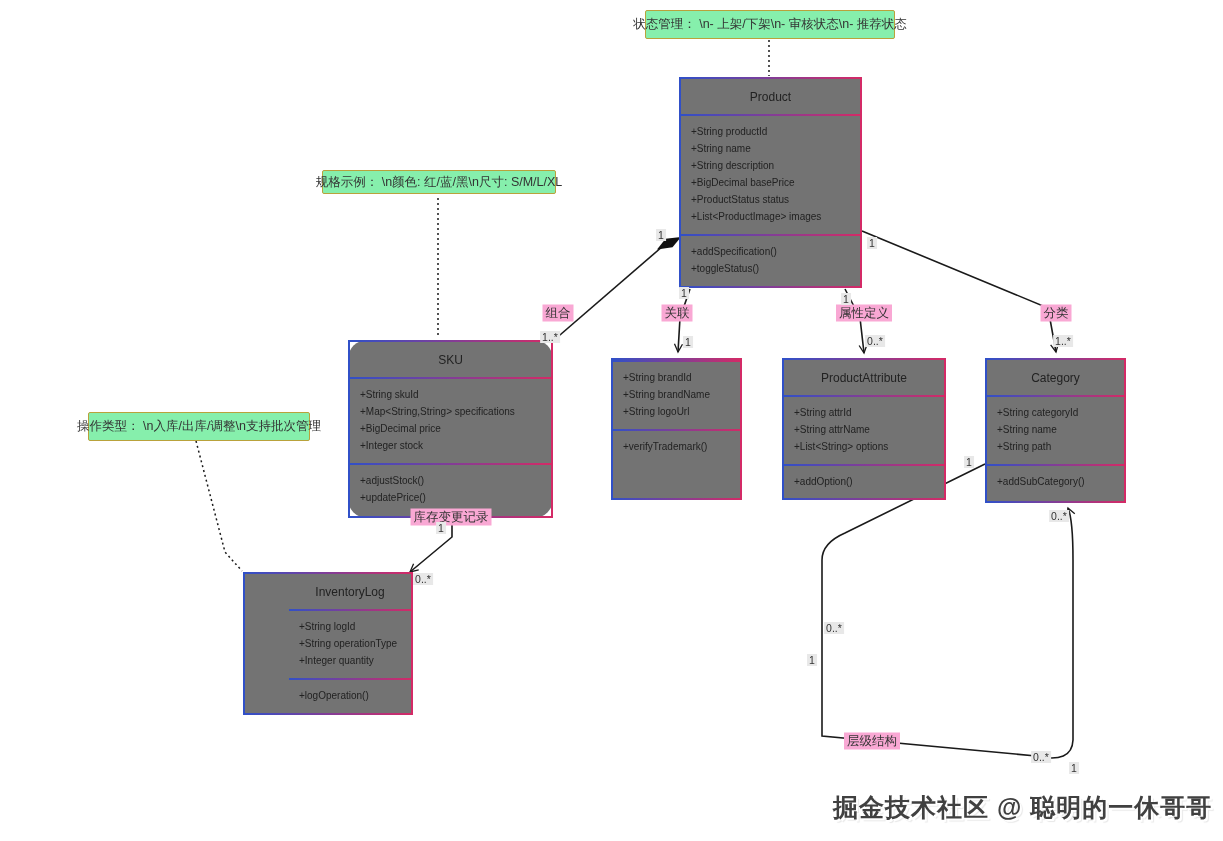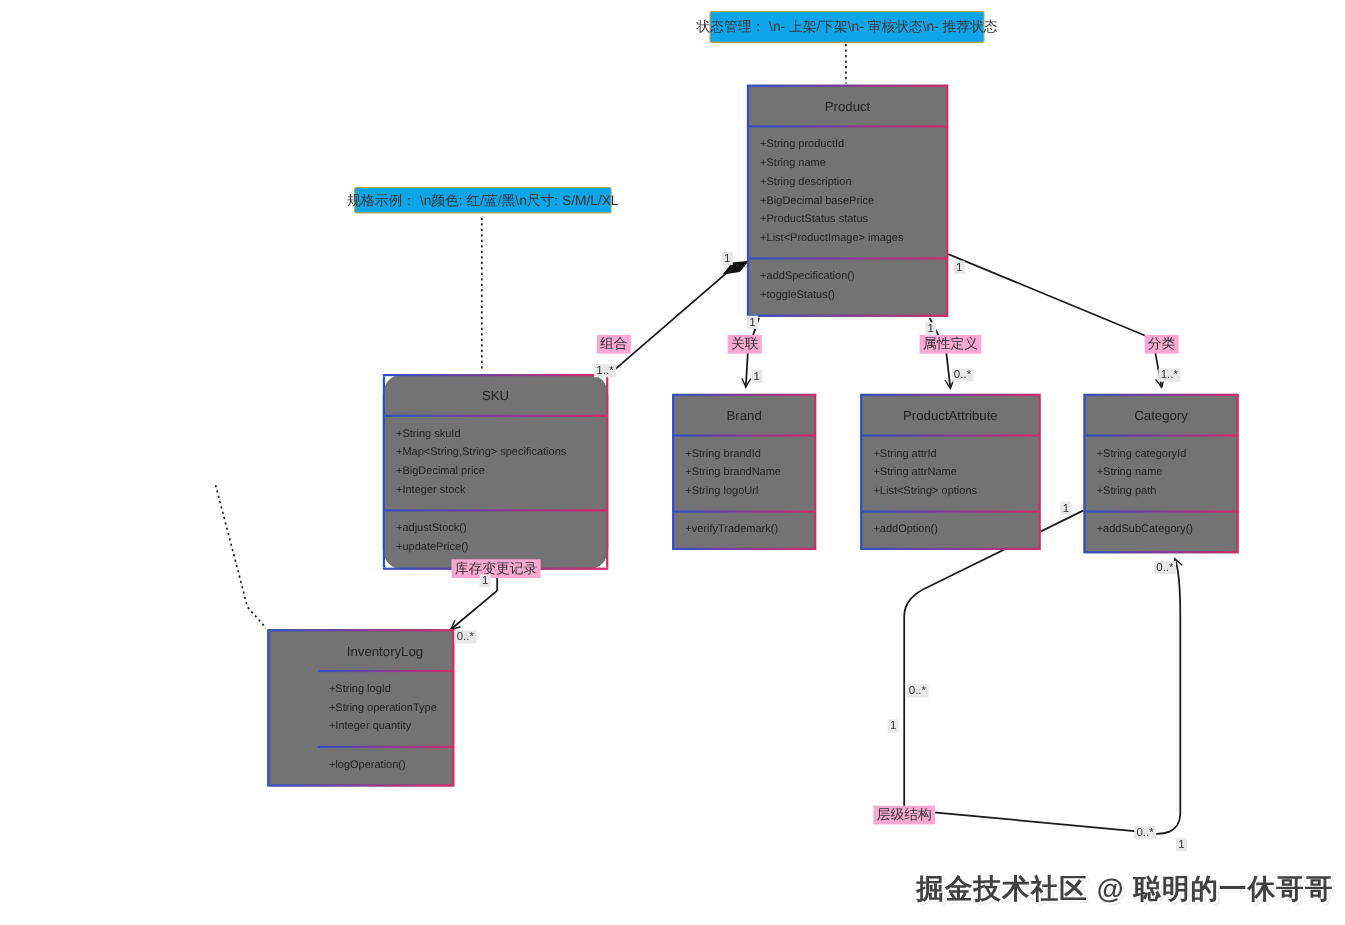--- a/index.html
+++ b/index.html
@@ -6,21 +6,21 @@
   .stage{position:relative;width:1223px;height:841px;background:#ffffff;overflow:hidden;
          font-family:"Liberation Sans","DejaVu Sans",sans-serif;}
   svg.edges{position:absolute;left:0;top:0;z-index:1;}
   .cls{position:absolute;box-sizing:border-box;background:#737373;z-index:2;
        border:2px solid transparent;
        border-image:linear-gradient(90deg,#3050c8,#d42a66) 1;}
   .cls .title{text-align:center;font-size:12px;color:#222;padding:11px 4px 10px 4px;white-space:nowrap;}
   .cls .sec{border-style:solid;border-color:transparent;border-width:2px 0 0 0;
             border-image:linear-gradient(90deg,#3050c8,#d42a66) 1;padding:7px 10px 9px 10px;}
   .cls .line{font-size:10px;color:#222;line-height:17px;white-space:nowrap;}
-  .note{position:absolute;z-index:3;background:#0ea5e9;border:1.4px solid #b9a23b;border-radius:2px;
+  .note{position:absolute;z-index:3;background:#86efac;border:1.4px solid #b9a23b;border-radius:2px;
         box-sizing:border-box;display:flex;align-items:center;justify-content:center;
         font-size:12.5px;color:#333;white-space:nowrap;padding:0 8px;}
   .elabel{position:absolute;z-index:3;transform:translate(-50%,-50%);background:#f9a8d4;
           color:#333;font-size:12.5px;padding:1px 3px;white-space:nowrap;line-height:15px;}
   .mlabel{position:absolute;z-index:3;transform:translate(-50%,-50%);background:#e8e8e8;
           color:#333;font-size:10.5px;padding:0 2px;white-space:nowrap;line-height:12px;}
   .watermark{position:absolute;z-index:4;left:833px;top:791px;font-size:25px;font-weight:bold;
              color:#404040;letter-spacing:1px;white-space:nowrap;
              text-shadow:2px 2px 0 #ffffff,3px 3px 1px #e8e8e8;}
 </style>
@@ -78,21 +78,20 @@
       <div class="line">+BigDecimal price</div>
       <div class="line">+Integer stock</div>
     </div>
     <div class="sec">
       <div class="line">+adjustStock()</div>
       <div class="line">+updatePrice()</div>
     </div>
   </div>
 
   <div class="cls" style="left:611px;top:358px;width:131px;height:142px;">
-    <div class="title">Brand</div>
     <div class="sec">
       <div class="line">+String brandId</div>
       <div class="line">+String brandName</div>
       <div class="line">+String logoUrl</div>
     </div>
     <div class="sec">
       <div class="line">+verifyTrademark()</div>
     </div>
   </div>
 
@@ -127,27 +126,28 @@
       <div class="line">+String operationType</div>
       <div class="line">+Integer quantity</div>
     </div>
     <div class="sec">
       <div class="line">+logOperation()</div>
     </div>
   </div>
 
   <div class="note" style="left:645px;top:10px;width:250px;height:29px;">状态管理： \n- 上架/下架\n- 审核状态\n- 推荐状态</div>
   <div class="note" style="left:322px;top:170px;width:234px;height:24px;">规格示例： \n颜色: 红/蓝/黑\n尺寸: S/M/L/XL</div>
+  <div class="note" style="left:88px;top:412px;width:222px;height:29px;">操作类型： \n入库/出库/调整\n支持批次管理</div>
 
   <div class="elabel" style="left:558px;top:313px;">组合</div>
   <div class="elabel" style="left:677px;top:313px;">关联</div>
   <div class="elabel" style="left:864px;top:313px;">属性定义</div>
   <div class="elabel" style="left:1056px;top:313px;">分类</div>
   <div class="elabel" style="left:451px;top:517px;">库存变更记录</div>
-  <div class="elabel" style="left:822px;top:741px;">层级结构</div>
+  <div class="elabel" style="left:872px;top:741px;">层级结构</div>
 
   <div class="mlabel" style="left:661px;top:235px;">1</div>
   <div class="mlabel" style="left:550px;top:337px;">1..*</div>
   <div class="mlabel" style="left:684px;top:293px;">1</div>
   <div class="mlabel" style="left:688px;top:342px;">1</div>
   <div class="mlabel" style="left:846px;top:299px;">1</div>
   <div class="mlabel" style="left:875px;top:341px;">0..*</div>
   <div class="mlabel" style="left:872px;top:243px;">1</div>
   <div class="mlabel" style="left:1063px;top:341px;">1..*</div>
   <div class="mlabel" style="left:441px;top:528px;">1</div>

